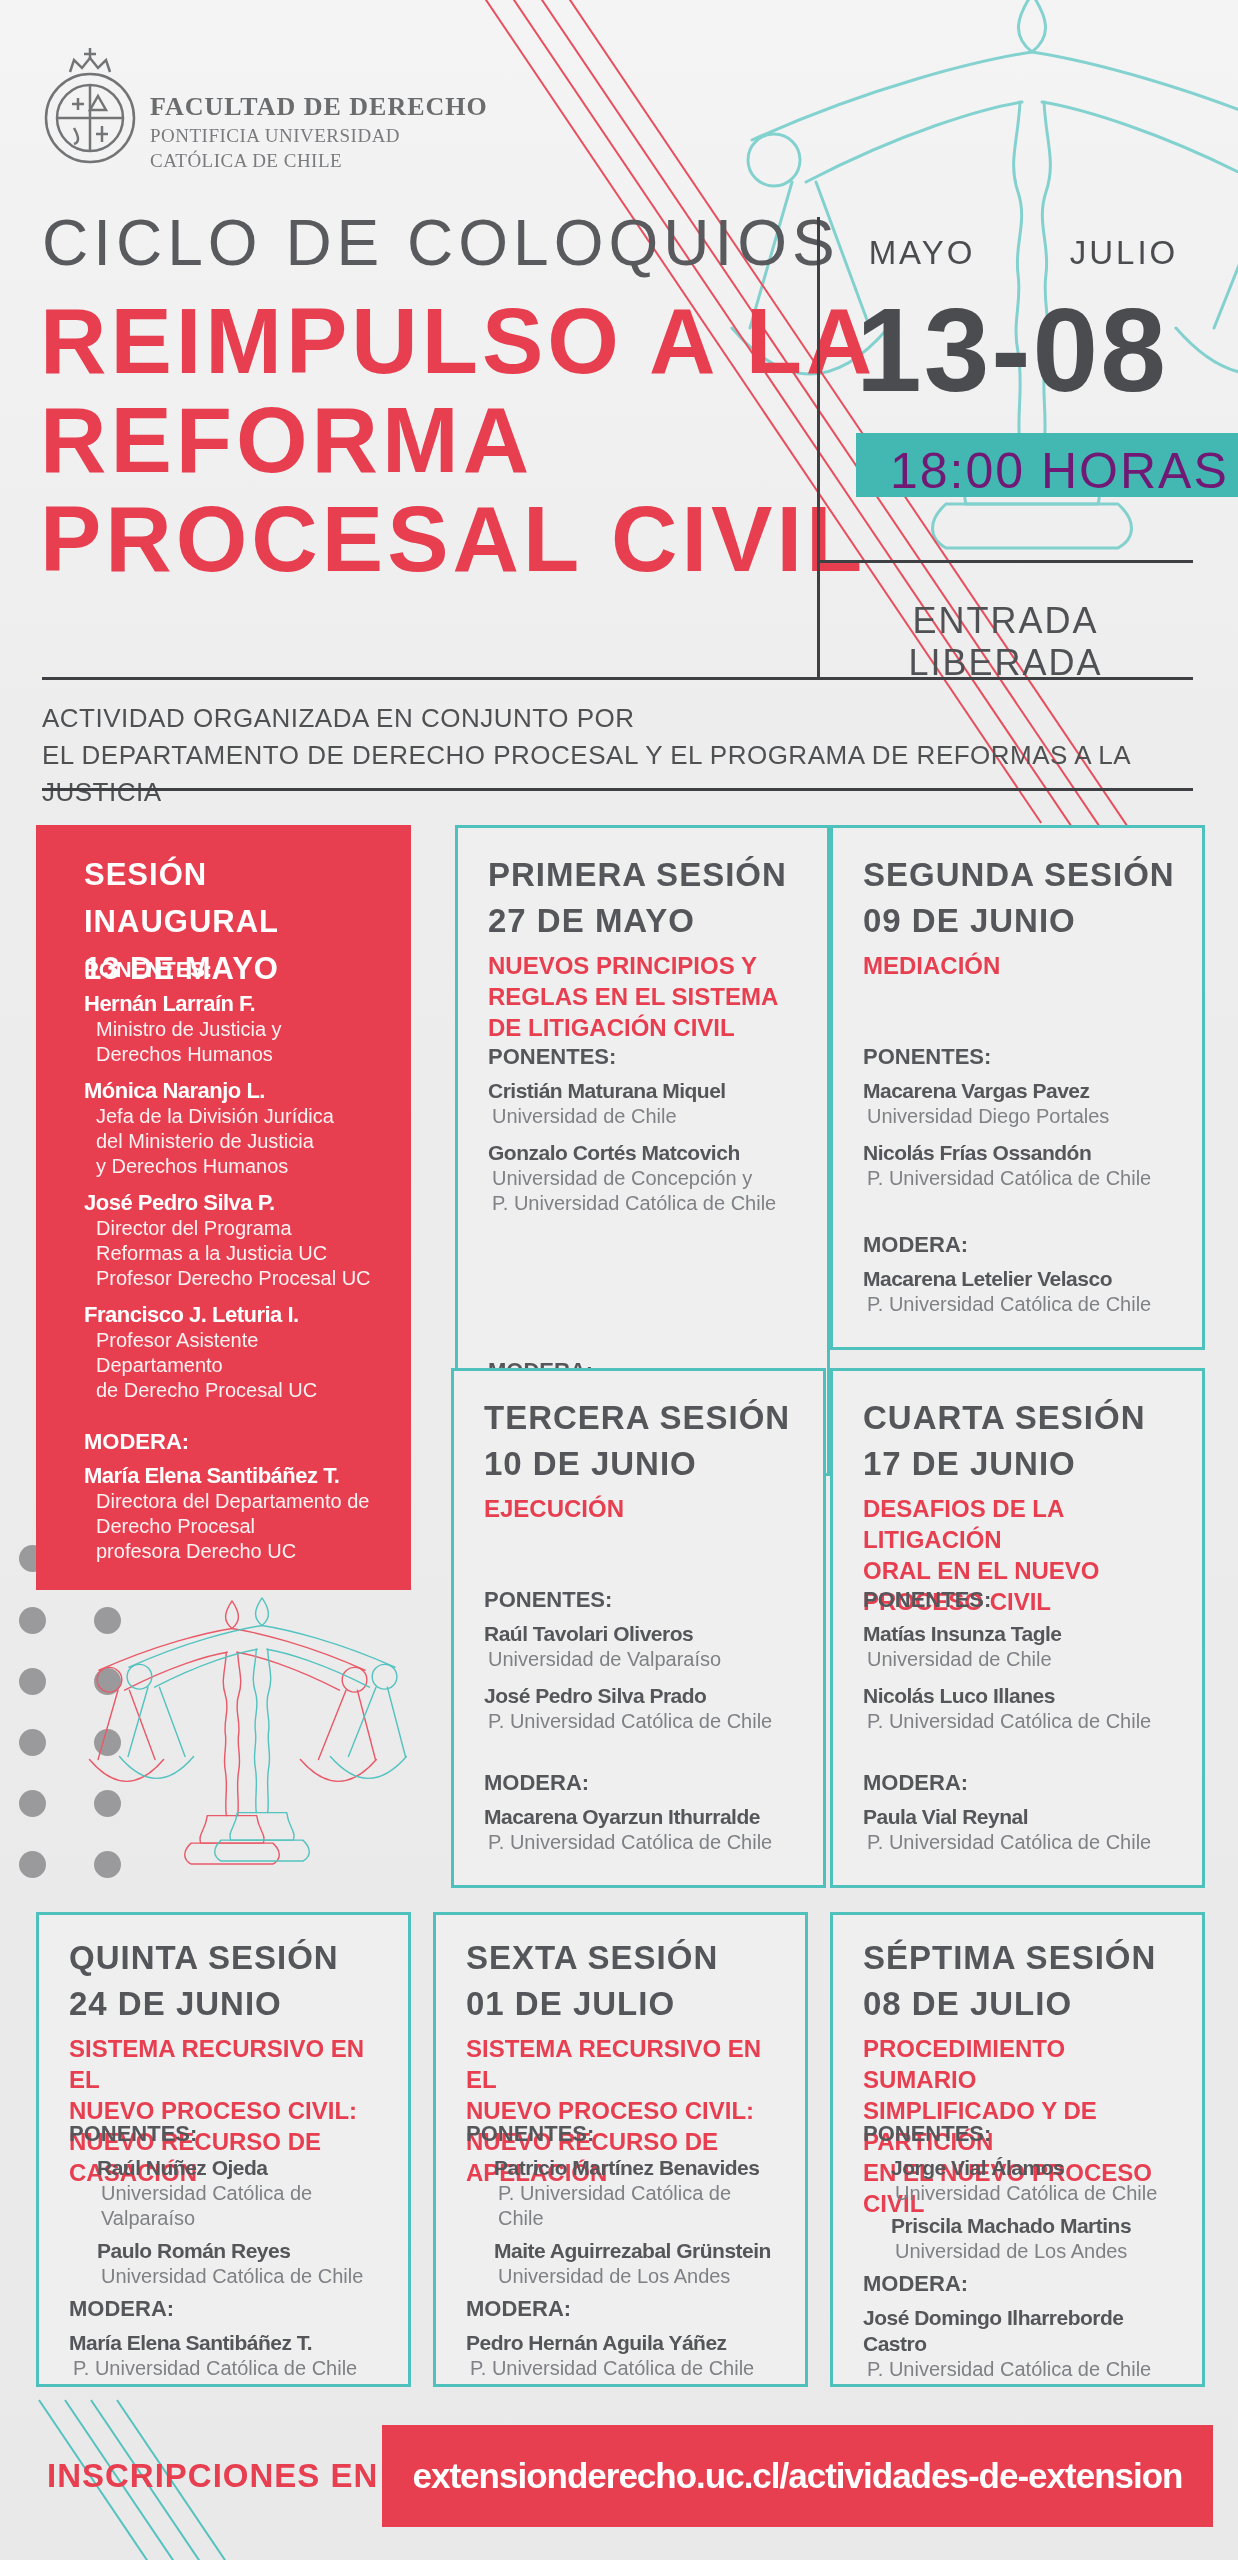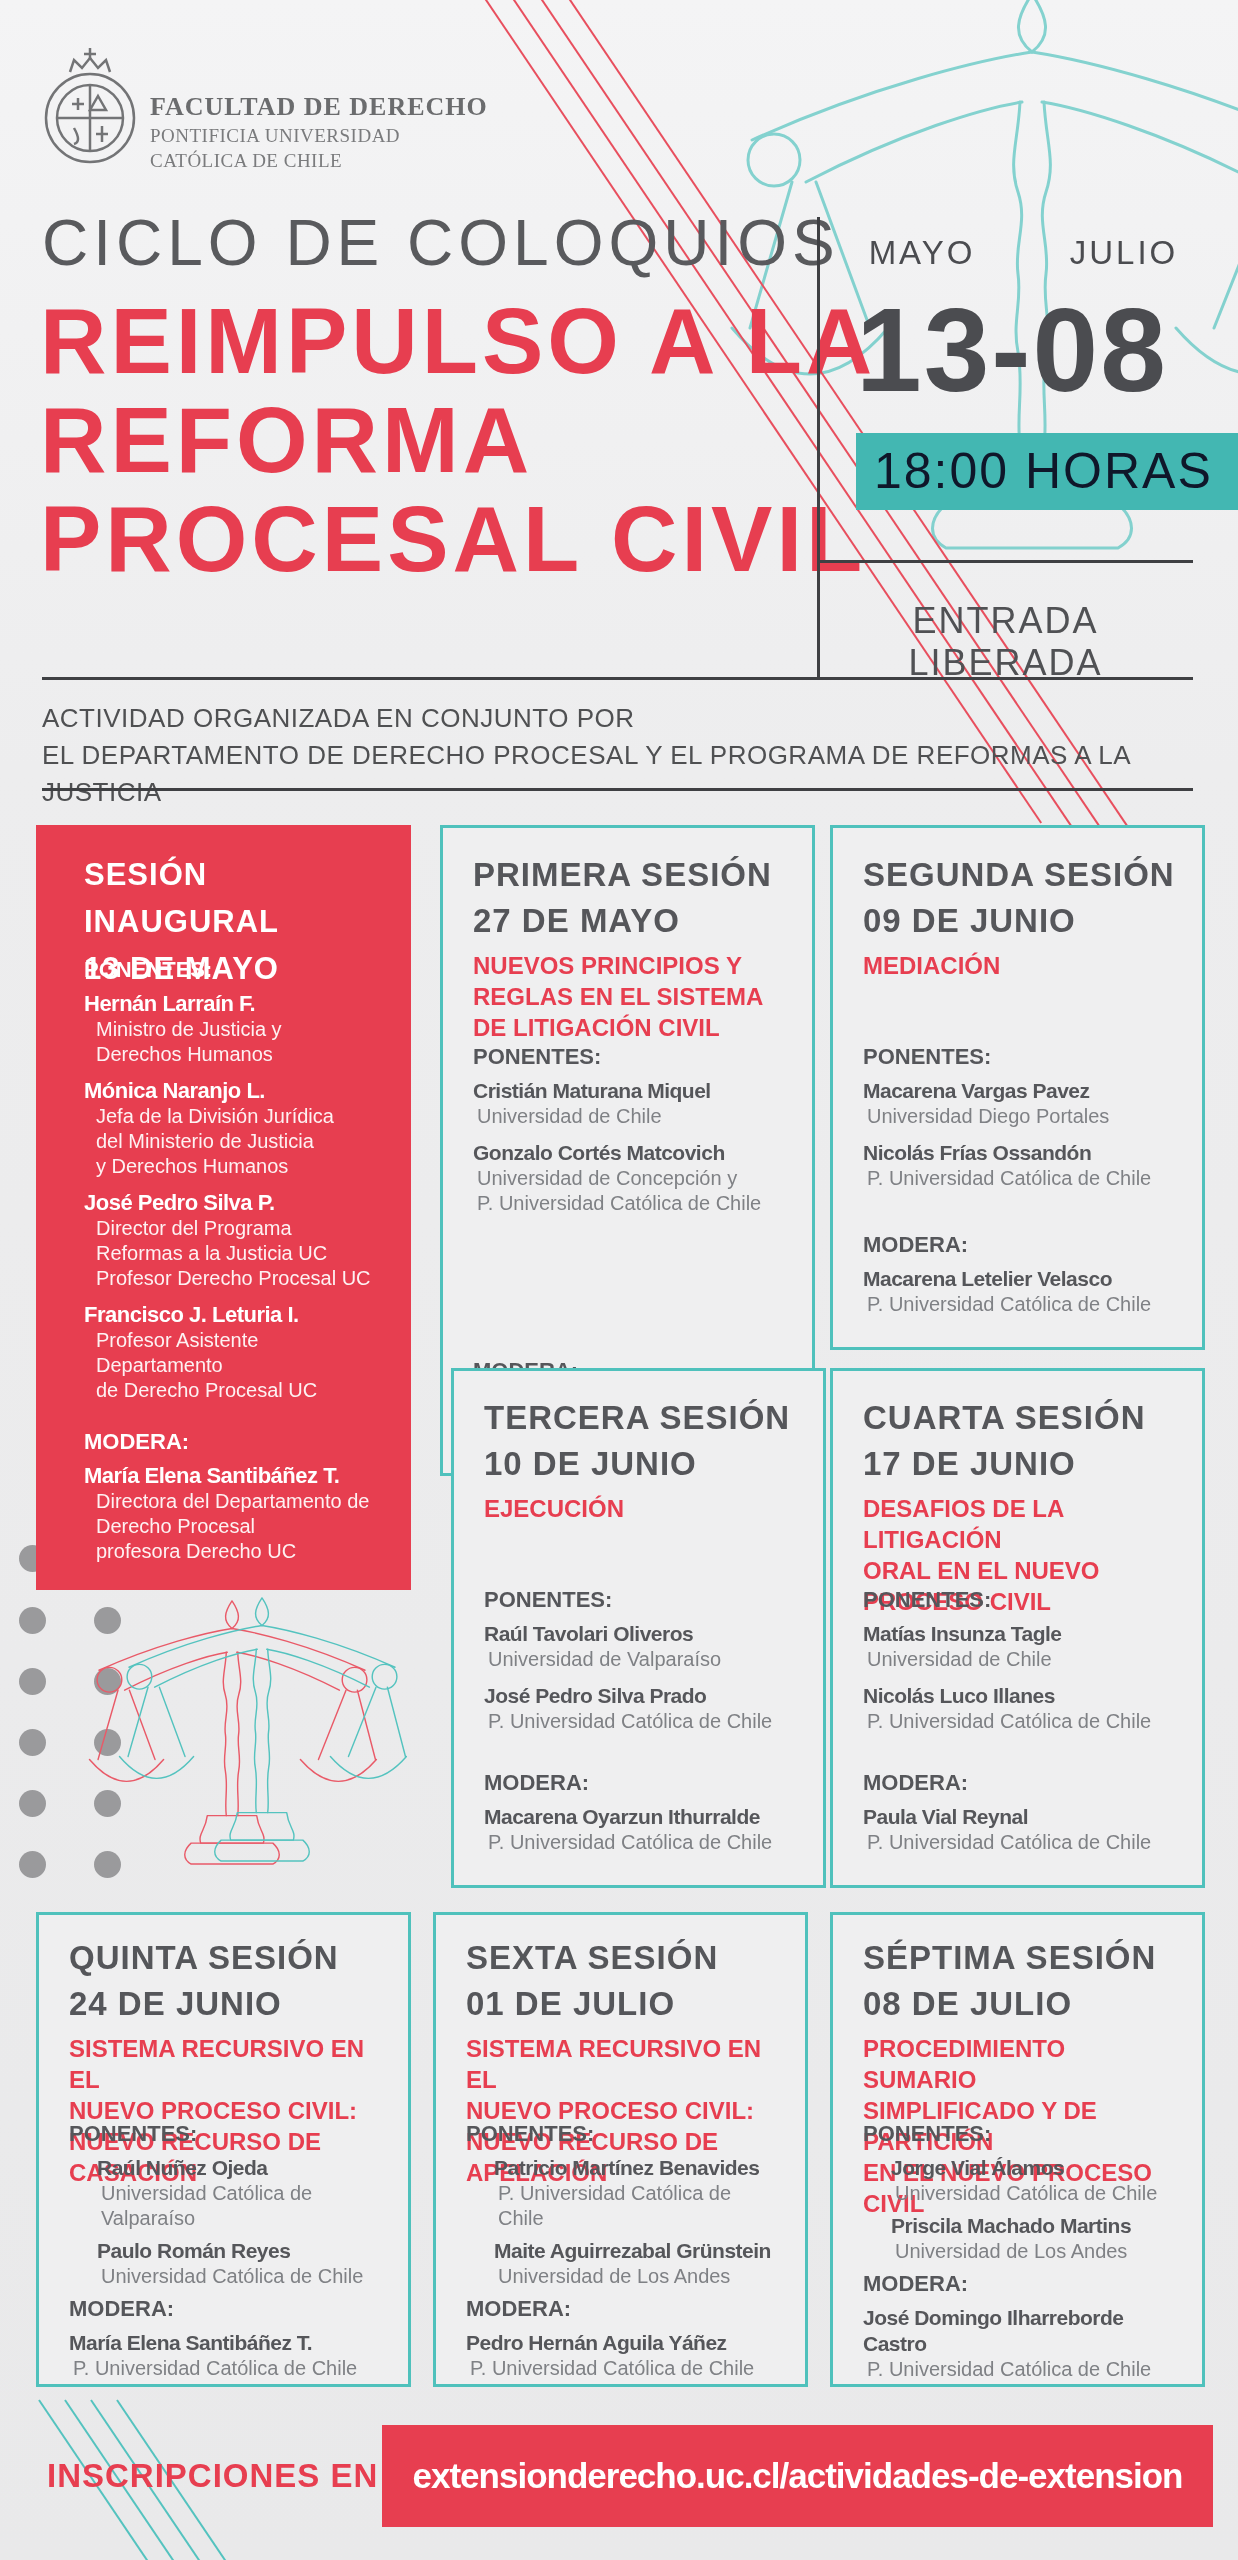--- a/index.html
+++ b/index.html
@@ -19,22 +19,22 @@
   .sealtext{position:absolute;left:150px;top:92px;z-index:2;}
   .sealtext .l1{font-family:"Liberation Serif",serif;font-size:26px;font-weight:bold;color:#6b6c6e;letter-spacing:1px;}
   .sealtext .l2{font-family:"Liberation Serif",serif;font-size:19px;color:#7a7b7d;margin-top:3px;letter-spacing:.5px;}
   .kicker{position:absolute;left:42px;top:206px;font-size:64px;letter-spacing:5px;color:#595a5d;z-index:2;}
   .maintitle{position:absolute;left:40px;top:292px;font-size:92px;line-height:99px;font-weight:bold;color:#e73e50;letter-spacing:4px;z-index:2;}
   .subtitle{position:absolute;left:44px;top:596px;font-size:35px;font-style:italic;font-weight:bold;letter-spacing:-.5px;color:#55565a;z-index:2;}
   .vdivider{position:absolute;left:817px;top:217px;width:3px;height:460px;background:#3f4043;z-index:2;}
   .hrule{position:absolute;height:3px;background:#3f4043;z-index:2;}
   .month{position:absolute;top:234px;font-size:33px;letter-spacing:3px;color:#4b4c50;z-index:2;}
   .bigdates{position:absolute;left:856px;top:282px;width:350px;font-size:118px;font-weight:bold;color:#4b4c50;letter-spacing:2px;z-index:2;}
-  .timebar{position:absolute;left:856px;top:433px;width:382px;height:77px;background:#43b7b2;color:#0f172a;
-    font-size:50px;letter-spacing:2px;line-height:77px;padding-left:18px;box-sizing:border-box;z-index:2;}
+  .timebar{position:absolute;left:856px;top:433px;width:382px;height:64px;background:#43b7b2;color:#701a75;
+    font-size:50px;letter-spacing:2px;line-height:77px;padding-left:34px;box-sizing:border-box;z-index:2;}
   .entrada{position:absolute;left:818px;top:600px;width:375px;text-align:center;font-size:36px;letter-spacing:2px;color:#505154;z-index:2;}
   .organizer{position:absolute;left:42px;top:700px;font-size:26px;line-height:37px;color:#4f5052;letter-spacing:.5px;z-index:2;}
   
   .card{position:absolute;box-sizing:border-box;display:flex;flex-direction:column;z-index:3;
     background:#efeff0;border:3px solid #4fc1bc;padding:24px 24px 30px 30px;}
   .card .s-title{font-size:33px;font-weight:bold;line-height:46px;letter-spacing:1px;color:#55565a;height:92px;}
   .card .topic{font-size:24px;font-weight:bold;line-height:31px;color:#e73e50;height:100px;padding-top:6px;box-sizing:border-box;}
   .card .plabel{font-size:22px;font-weight:bold;color:#55565a;margin-bottom:8px;}
   .card .entry{margin-bottom:11px;}
   .card .pname{font-size:21px;font-weight:bold;letter-spacing:-.5px;color:#55565a;line-height:26px;}
@@ -191,21 +191,21 @@
     </div>
     <div class="modera">
       <div class="plabel">MODERA:</div>
       <div class="pname">María Elena Santibáñez T.</div>
       <div class="paffil">Directora del Departamento de</div>
       <div class="paffil">Derecho Procesal</div>
       <div class="paffil">profesora Derecho UC</div>
     </div>
   </div>
 
-  <div class="card" style="left:440px;top:825px;width:375px;height:651px;">
+  <div class="card" style="left:455px;top:825px;width:375px;height:651px;">
     <div class="s-title">
       <div>PRIMERA SESIÓN</div>
       <div>27 DE MAYO</div>
     </div>
     <div class="topic">
       <div>NUEVOS PRINCIPIOS Y</div>
       <div>REGLAS EN EL SISTEMA</div>
       <div>DE LITIGACIÓN CIVIL</div>
     </div>
     <div class="plabel">PONENTES:</div>

